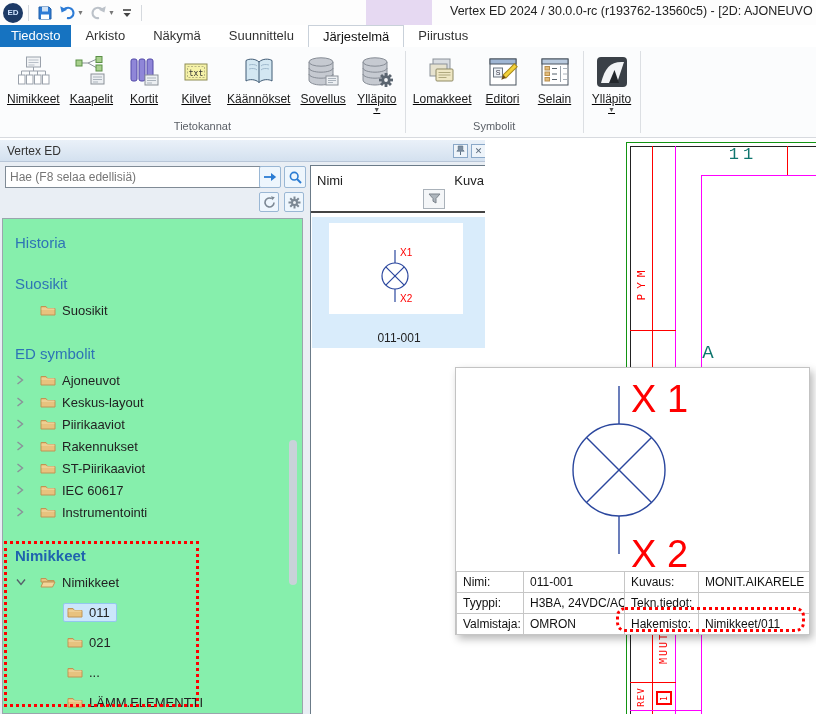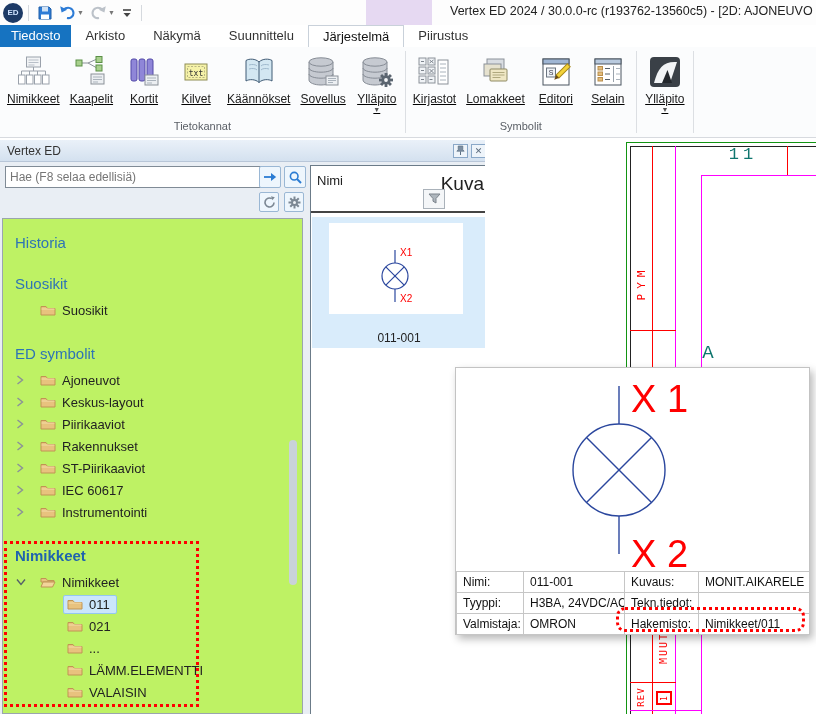--- a/index.html
+++ b/index.html
@@ -34,36 +34,36 @@
     font-size:12px;color:#333;display:flex;align-items:center;padding-left:7px;box-sizing:border-box;}
   .hdr-btn{width:15px;height:14px;border:1px solid #8aa8c8;background:#eef4fa;margin-right:3px;display:flex;align-items:center;justify-content:center;
     font-size:9px;color:#5a6b7d;cursor:pointer;padding:0;}
   #search-input{left:5px;top:26px;width:246px;height:20px;border:1px solid #808b96;font-size:12px;padding:0 4px;color:#333;background:#fff;}
   .sbtn{width:22px;height:22px;border:1px solid #9ab7d4;background:#eef6fd;border-radius:2px;display:flex;align-items:center;justify-content:center;cursor:pointer;padding:0;}
   #btn-go{left:259px;top:26px;}
   #btn-search{left:284px;top:26px;}
   #btn-refresh{left:259px;top:52px;width:20px;height:20px;}
   #btn-settings{left:284px;top:52px;width:20px;height:20px;}
   
-  #treebox{left:2px;top:78px;width:301px;height:496px;background:#bef264;border:1px solid #9aa5ad;box-sizing:border-box;overflow:hidden;}
+  #treebox{left:2px;top:78px;width:301px;height:496px;background:#86efac;border:1px solid #9aa5ad;box-sizing:border-box;overflow:hidden;}
   .theading{margin:24px 0 7px 12px;font-size:15px;color:#2e74b5;cursor:pointer;}
   .theading.first{margin-top:15px;}
   .theading.bold{font-weight:bold;color:#1f63ae;}
   .trow{display:flex;align-items:center;height:22px;padding-left:13px;font-size:13px;color:#222;cursor:pointer;white-space:nowrap;}
   .trow .chev{width:20px;display:flex;align-items:center;}
-  .trow.child{padding-left:40px;}
+  .trow.child{padding-left:40px;margin-top:8px;}
   .selbox{display:flex;align-items:center;padding:1px 6px 1px 3px;border:1px solid transparent;border-radius:2px;}
   .selbox.sel{background:#cbe6fb;border-color:#93c7ef;}
   .ficon{margin-right:6px;display:flex;align-items:center;}
   #tree-scroll{left:289px;top:300px;width:8px;height:145px;background:#c9d2d9;border-radius:4px;}
   
   #tilepanel{left:310px;top:165px;width:177px;height:549px;background:#fff;border-left:1px solid #6b7b88;border-top:1px solid #6b7b88;box-sizing:border-box;}
   #tile-hdr{height:45px;border-bottom:2px solid #444;position:relative;}
   #col-nimi{position:absolute;left:6px;top:7px;font-size:13px;color:#222;}
-  #col-kuva{position:absolute;right:3px;top:7px;font-size:19px;color:#222;}
+  #col-kuva{position:absolute;right:3px;top:7px;font-size:13px;color:#222;}
   #btn-filter{position:absolute;right:42px;bottom:2px;width:22px;height:20px;border:1px solid #aab2ba;background:#f4f6f8;display:flex;align-items:center;justify-content:center;cursor:pointer;padding:0;}
   #tile-sel{position:absolute;left:1px;top:51px;width:174px;height:131px;background:#d9ecfb;cursor:pointer;}
   #thumb{position:absolute;left:17px;top:6px;width:134px;height:91px;background:#fff;}
   #tile-caption{position:absolute;left:0;bottom:3px;width:100%;text-align:center;font-size:12px;color:#222;}
   
   #canvas{left:485px;top:140px;width:331px;height:574px;background:#fff;}
   .vline,.hline{position:absolute;}
   .vline{width:1px;} .hline{height:1px;}
   .green{background:#129412;} .blackl{background:#222;} .redl{background:#f00;} .magl{background:#f0f;}
   .dtext{position:absolute;color:#0f766e;font-family:Liberation Mono, monospace;}
@@ -229,40 +229,20 @@
           </div>
           <span class="rlabel">Ylläpito</span>
           <span style="font-size: 7px; color: rgb(85, 85, 85); line-height: 7px;">▼</span>
         </div>
       </div>
       <div class="rgroup-label">Tietokannat</div>
     </div>
     <div class="rsep"></div>
     <div class="rgroup">
       <div class="rbuttons">
-        <div class="rbtn">
-          <div class="ricon">
-            <svg width="34" height="32" viewBox="0 0 34 32">
-              <g fill="#f0f3f6" stroke="#8b9199">
-                <rect x="2" y="2" width="7" height="7"></rect>
-                <rect x="11" y="2" width="7" height="7"></rect>
-                <rect x="2" y="11" width="7" height="7"></rect>
-                <rect x="11" y="11" width="7" height="7"></rect>
-                <rect x="2" y="20" width="7" height="7"></rect>
-                <rect x="11" y="20" width="7" height="7"></rect>
-              </g>
-              <g stroke="#7d848d" fill="none">
-                <path d="M4 5.5h3M12.5 4l4 3m0-3l-4 3M4 14.5h3M12.5 13l4 4m0-4l-4 4M4 23.5h3M12.5 23.5h3"></path>
-              </g>
-              <rect x="21" y="4" width="10" height="24" fill="#fff" stroke="#8b9199"></rect>
-              <path d="M23 8h6M23 12h6M23 16h6M23 20h6M23 24h6" stroke="#aab3bc" fill="none"></path>
-            </svg>
-          </div>
-          <span class="rlabel">Kirjastot</span>
-        </div>
         <div class="rbtn">
           <div class="ricon">
             <svg width="34" height="32" viewBox="0 0 34 32">
               <rect x="8" y="3" width="17" height="12" fill="#d9dde2" stroke="#8b9199"></rect>
               <rect x="5" y="8" width="17" height="12" fill="#e6e2cf" stroke="#8b9199"></rect>
               <rect x="11" y="13" width="17" height="12" rx="1" fill="#efe7c4" stroke="#8f8a64"></rect>
               <path d="M13.5 16.5h12M13.5 19h12M13.5 21.5h8" stroke="#b0a97e" fill="none"></path>
             </svg>
           </div>
           <span class="rlabel">Lomakkeet</span>

